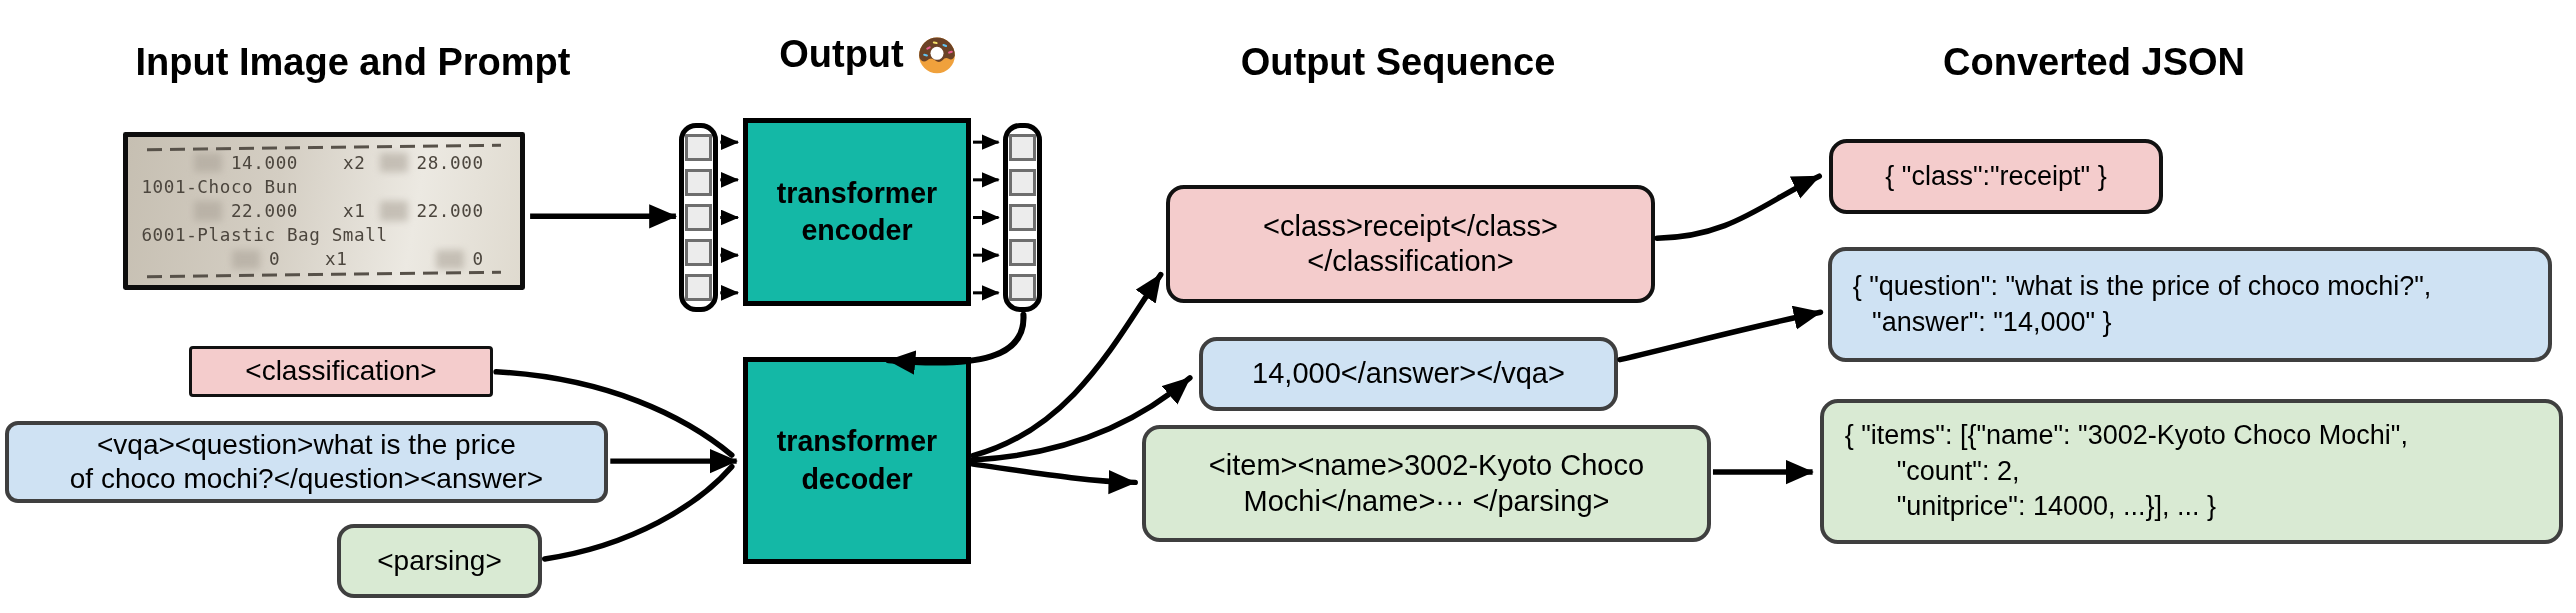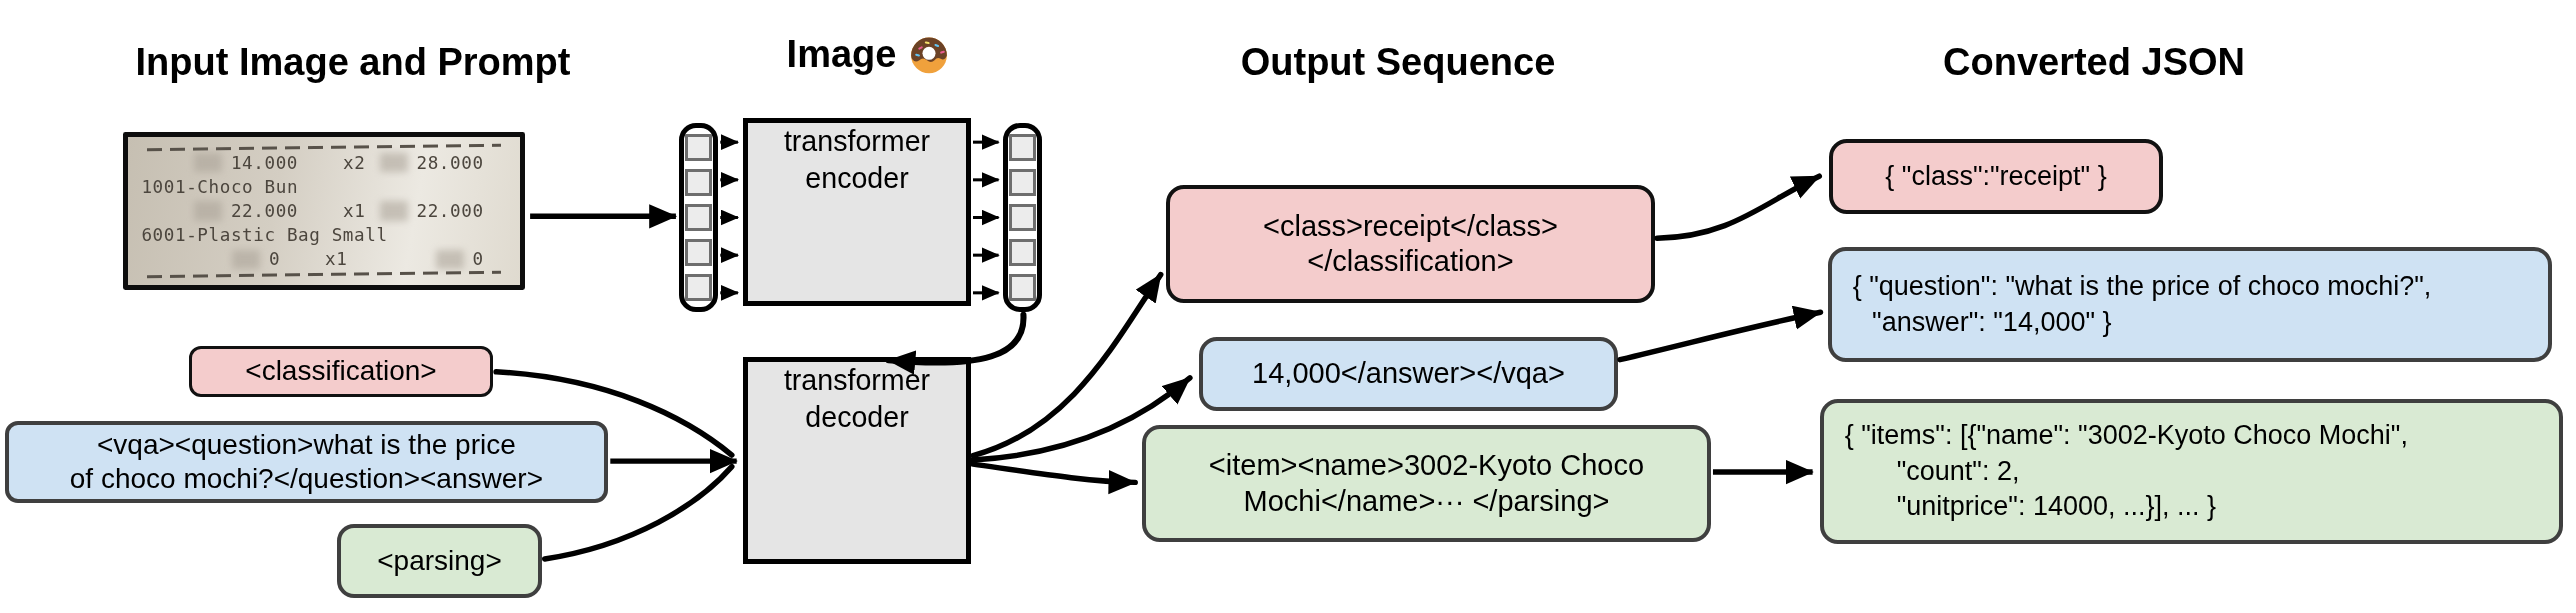--- a/index.html
+++ b/index.html
@@ -12,29 +12,29 @@
              letter-spacing:0px;white-space:nowrap;}
 
   
   .bubble{position:absolute;box-sizing:border-box;display:flex;flex-direction:column;
           justify-content:center;align-items:center;text-align:center;
           font-size:29px;line-height:1.22;}
   .pink  {background:#f4cccc;border:4.9px solid #111111;border-radius:18px;}
   .blue  {background:#cfe2f3;border:4.3px solid #3f3f3f;border-radius:18px;}
   .green {background:#d9ead3;border:4.3px solid #3f3f3f;border-radius:18px;}
   .prompt{font-size:28px;}
-  .prompt.pink{border-width:3.6px;border-radius:12px;}
+  .prompt.pink{border-width:3.6px;border-radius:4px;}
   .jsonbox{align-items:flex-start;text-align:left;padding:6px 20.7px;font-size:27px;line-height:1.32;}
   .jsonbox .ind1{padding-left:19.4px;}
   .jsonbox .ind2{padding-left:52px;}
 
   
-  .block{position:absolute;box-sizing:border-box;background:#e5e5e5;border:5.5px solid #000;
-         display:flex;flex-direction:column;justify-content:flex-start;align-items:center;
-         font-weight:normal;font-size:28.6px;line-height:1.3;}
+  .block{position:absolute;box-sizing:border-box;background:#14b8a6;border:5.5px solid #000;
+         display:flex;flex-direction:column;justify-content:center;align-items:center;
+         font-weight:bold;font-size:28.6px;line-height:1.3;}
   .pill{position:absolute;box-sizing:border-box;background:#ffffff;border:5.5px solid #000;
         border-radius:17px;display:flex;flex-direction:column;justify-content:space-between;
         padding:6px 0;align-items:center;}
   .sq{width:27px;height:27px;background:#ececec;border:3px solid #6e6e6e;box-sizing:border-box;}
 
   
   .receipt{position:absolute;left:123px;top:132px;width:402px;height:158px;box-sizing:border-box;
            border:5.5px solid #0d0d0d;border-radius:2.4px;
            background:linear-gradient(100deg,#c6bfb2 0%,#d4cec3 38%,#ece9e2 72%,#dfdacf 100%);
            font-family:"DejaVu Sans Mono", monospace;font-size:17.6px;color:#4c463e;
@@ -56,21 +56,21 @@
   .title-flex{position:absolute;display:flex;align-items:center;justify-content:center;gap:11px;}
 </style>
 </head>
 <body>
 
 <div class="canvas">
 
   <div class="sec-title" style="left:49px;top:41px;width:608px;">Input Image and Prompt</div>
 
   <div class="title-flex" style="left:717px;top:32px;width:304px;">
-    <span class="sec-title" style="position:static;">Image</span>
+    <span class="sec-title" style="position:static;">Output</span>
     <span style="display:inline-block;width:44px;height:44px;">
       <svg viewBox="0 0 64 64" width="44" height="44" aria-hidden="true">
         <circle cx="32" cy="34" r="26" fill="#f0a13c"></circle>
         <path d="M6 34 A26 26 0 0 1 58 34 Q55 42 49 39 Q44 36 40 41 Q35 46 29 41 Q23 36 18 41 Q12 45 8 40 Q6 37 6 34 Z" fill="#6b4226"></path>
         <circle cx="32" cy="31" r="9.5" fill="#ffffff"></circle>
         <rect x="16" y="22" width="7" height="3" rx="1.5" fill="#e85c8f" transform="rotate(-28 19 23)"></rect>
         <rect x="40" y="18" width="7" height="3" rx="1.5" fill="#63c3f0" transform="rotate(22 43 19)"></rect>
         <rect x="48" y="28" width="7" height="3" rx="1.5" fill="#e85c8f" transform="rotate(-18 51 29)"></rect>
         <rect x="26" y="14" width="7" height="3" rx="1.5" fill="#f3e06a" transform="rotate(10 29 15)"></rect>
         <rect x="12" y="32" width="7" height="3" rx="1.5" fill="#63c3f0" transform="rotate(14 15 33)"></rect>

